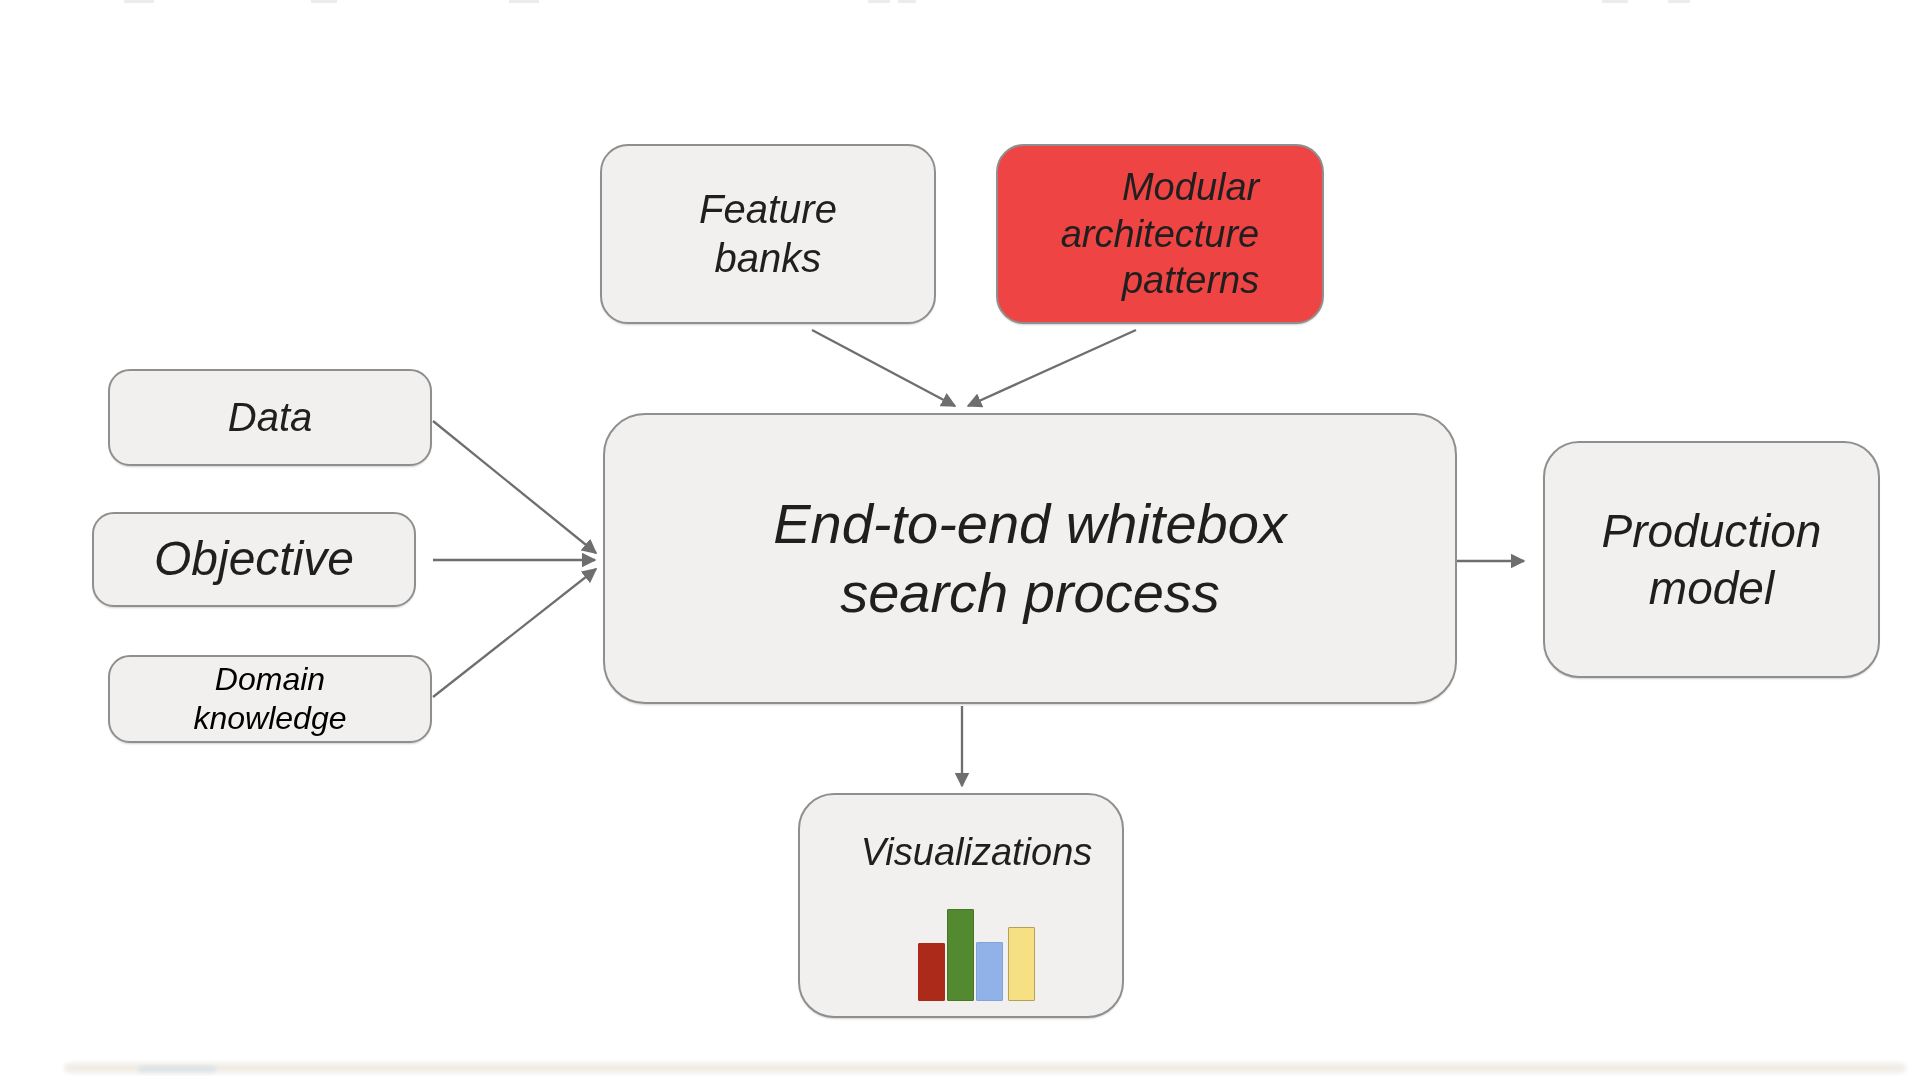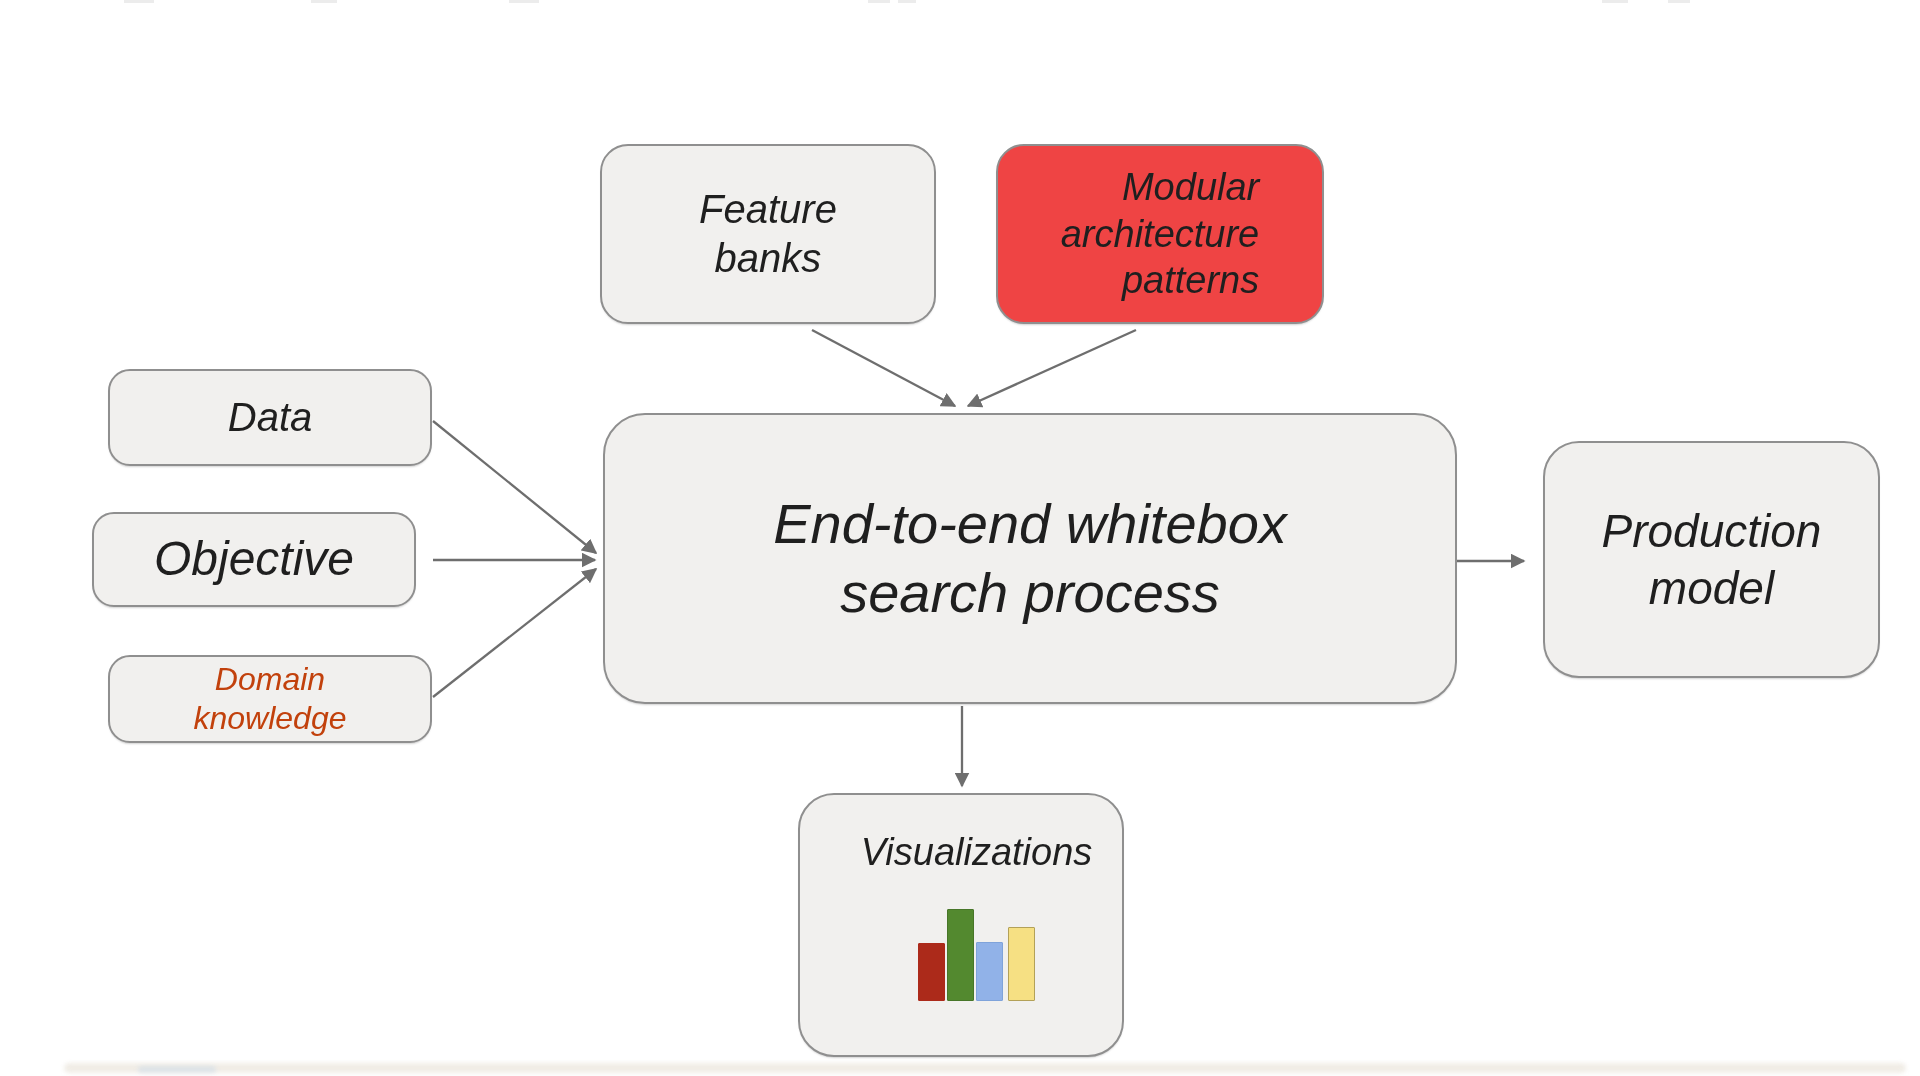--- a/index.html
+++ b/index.html
@@ -37,21 +37,21 @@
 
   .node-feature-banks   { left: 600px;  top: 144px; width: 336px; height: 180px; border-radius: 28px; font-size: 40px; }
   .node-modular         { left: 996px;  top: 144px; width: 328px; height: 180px; border-radius: 28px; font-size: 38px; }
   .node-data            { left: 108px;  top: 369px; width: 324px; height: 97px;  border-radius: 22px; font-size: 40px; }
   .node-objective       { left: 92px;  top: 512px; width: 324px; height: 95px;  border-radius: 22px; font-size: 48px; }
   .node-domain          { left: 108px;  top: 655px; width: 324px; height: 88px;  border-radius: 22px; font-size: 32px; }
   .node-search          { left: 603px;  top: 413px; width: 854px; height: 291px; border-radius: 42px; font-size: 56px; }
   .node-production      { left: 1531px; top: 441px; width: 337px; height: 237px; border-radius: 36px; font-size: 46px; margin-left: 12px; }
 
   .node-visualizations  {
-    left: 798px; top: 793px; width: 326px; height: 264px;
+    left: 798px; top: 793px; width: 326px; height: 225px;
     border-radius: 36px; font-size: 38px;
     flex-direction: column;
     justify-content: flex-start;
     padding-top: 34px;
     padding-left: 31px;
   }
   .bar-icon {
     display: flex;
     align-items: flex-end;
     margin-top: 32px;
@@ -97,21 +97,21 @@
 banks</div>
 
   <div class="node node-modular" style="background: #ef4444; border-color: rgb(143, 143, 143); color: rgb(31, 31, 31); text-align: right;">Modular
 architecture
 patterns</div>
 
   <div class="node node-data" style="background: rgb(241, 240, 238); border-color: rgb(143, 143, 143); color: rgb(31, 31, 31);">Data</div>
 
   <div class="node node-objective" style="background: rgb(241, 240, 238); border-color: rgb(143, 143, 143); color: rgb(31, 31, 31);">Objective</div>
 
-  <div class="node node-domain" style="background: rgb(241, 240, 238); border-color: rgb(143, 143, 143); color: #c2410c;">Domain
+  <div class="node node-domain" style="background: rgb(241, 240, 238); border-color: rgb(143, 143, 143); color: #000000;">Domain
 knowledge</div>
 
   <div class="node node-search" style="background: rgb(241, 240, 238); border-color: rgb(143, 143, 143); color: rgb(31, 31, 31);">End-to-end whitebox
 search process</div>
 
   <div class="node node-production" style="background: rgb(241, 240, 238); border-color: rgb(143, 143, 143); color: rgb(31, 31, 31);">Production
 model</div>
 
   <div class="node node-visualizations" style="background: rgb(241, 240, 238); border-color: rgb(143, 143, 143); color: rgb(31, 31, 31);">
     <span>Visualizations</span>

